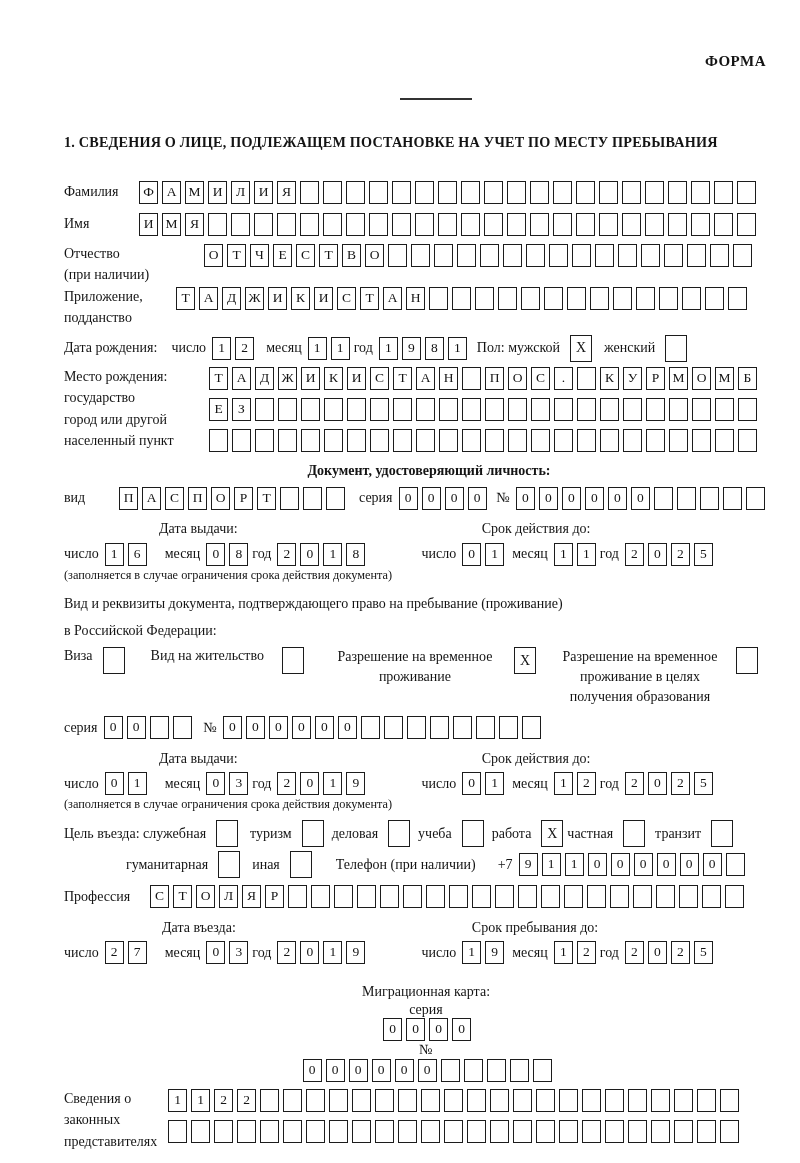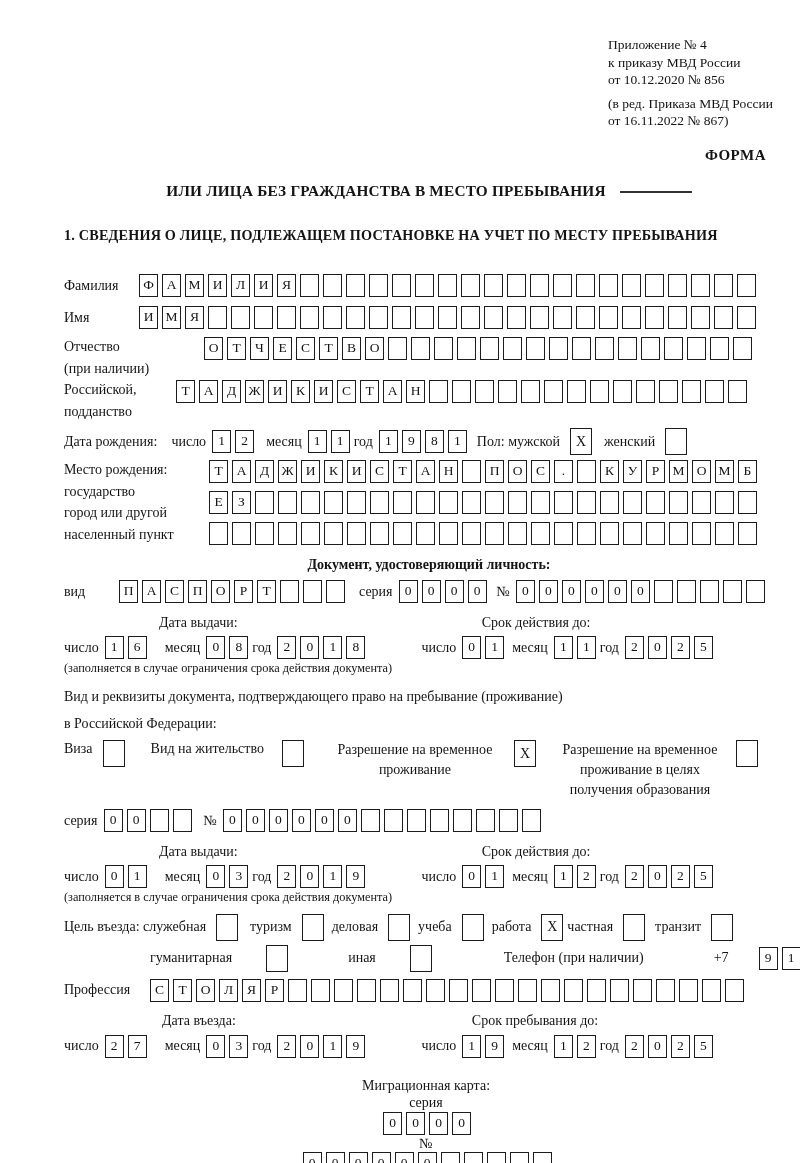--- a/index.html
+++ b/index.html
@@ -44,32 +44,23 @@
   
   .fgroup{display:flex;align-items:flex-start;margin-top:5px;}
   .glabels{flex:none;line-height:21.5px;}
   .grows{flex:1;}
   .grow{display:flex;margin-bottom:6px;min-height:25px;align-items:center;}
 </style>
 </head>
 <body>
 
 <div class="page">
-  <div class="lawref">
-    <div>Приложение № 4</div>
-    <div>к приказу МВД России</div>
-    <div>от 10.12.2020 № 856</div>
-    <div class="amend">
-      <div>(в ред. Приказа МВД России</div>
-      <div>от 16.11.2022 № 867)</div>
-    </div>
-  </div>
   <div class="forma">ФОРМА</div>
   <div class="title">
-    <div><span>ИЛИ ЛИЦА БЕЗ ГРАЖДАНСТВА В МЕСТО ПРЕБЫВАНИЯ</span><span class="tuline"></span></div>
+    <div><span class="tuline"></span></div>
   </div>
   <div class="sect">1. СВЕДЕНИЯ О ЛИЦЕ, ПОДЛЕЖАЩЕМ ПОСТАНОВКЕ НА УЧЕТ ПО МЕСТУ ПРЕБЫВАНИЯ</div>
   <div id="form-body">
       <div class="frow" style="margin-top: 28px;">
         <span class="lbl" style="width: 69px;">Фамилия</span>
         <span class="boxes">
           <span class="cbox">Ф</span>
           <span class="cbox">А</span>
           <span class="cbox">М</span>
           <span class="cbox">И</span>
@@ -161,21 +152,21 @@
               <span class="cbox"></span>
               <span class="cbox"></span>
               <span class="cbox"></span>
               <span class="cbox"></span>
             </span>
           </div>
         </div>
       </div>
       <div class="fgroup" style="margin-top: 0px;">
         <div class="glabels" style="width: 112px;">
-          <div class="glline">Российской,</div>
+          <div class="glline">Приложение,</div>
           <div class="glline">подданство</div>
         </div>
         <div class="grows">
           <div class="grow">
             <span class="boxes">
               <span class="cbox">Т</span>
               <span class="cbox">А</span>
               <span class="cbox">Д</span>
               <span class="cbox">Ж</span>
               <span class="cbox">И</span>
@@ -530,21 +521,21 @@
         <span class="chk"></span>
         <span class="gap" style="width: 4px;"></span>
         <span class="lbl">работа</span>
         <span class="chk">X</span>
         <span class="lbl">частная</span>
         <span class="chk"></span>
         <span class="gap" style="width: 6px;"></span>
         <span class="lbl">транзит</span>
         <span class="chk"></span>
       </div>
-      <div class="frow" style="margin-top: 4px; gap: 24px;">
+      <div class="frow" style="margin-top: 4px;">
         <span class="gap" style="width: 62px;"></span>
         <span class="lbl">гуманитарная</span>
         <span class="chk"></span>
         <span class="gap" style="width: 8px;"></span>
         <span class="lbl">иная</span>
         <span class="chk"></span>
         <span class="gap" style="width: 20px;"></span>
         <span class="lbl">Телефон (при наличии)</span>
         <span class="gap" style="width: 16px;"></span>
         <span class="lbl">+7</span>

